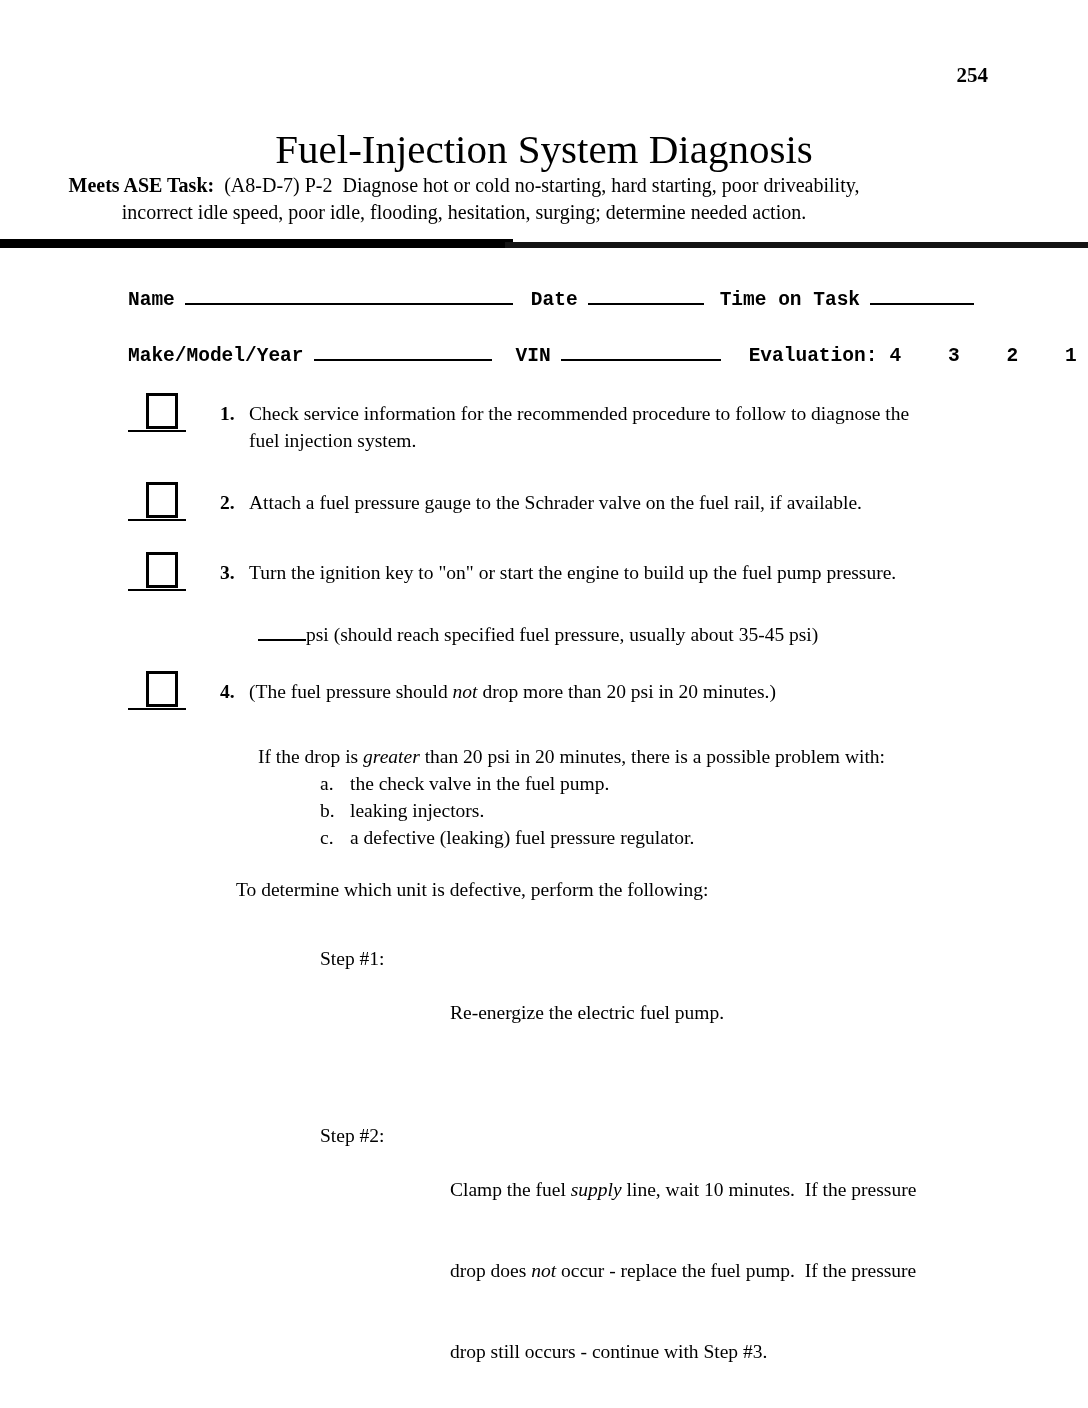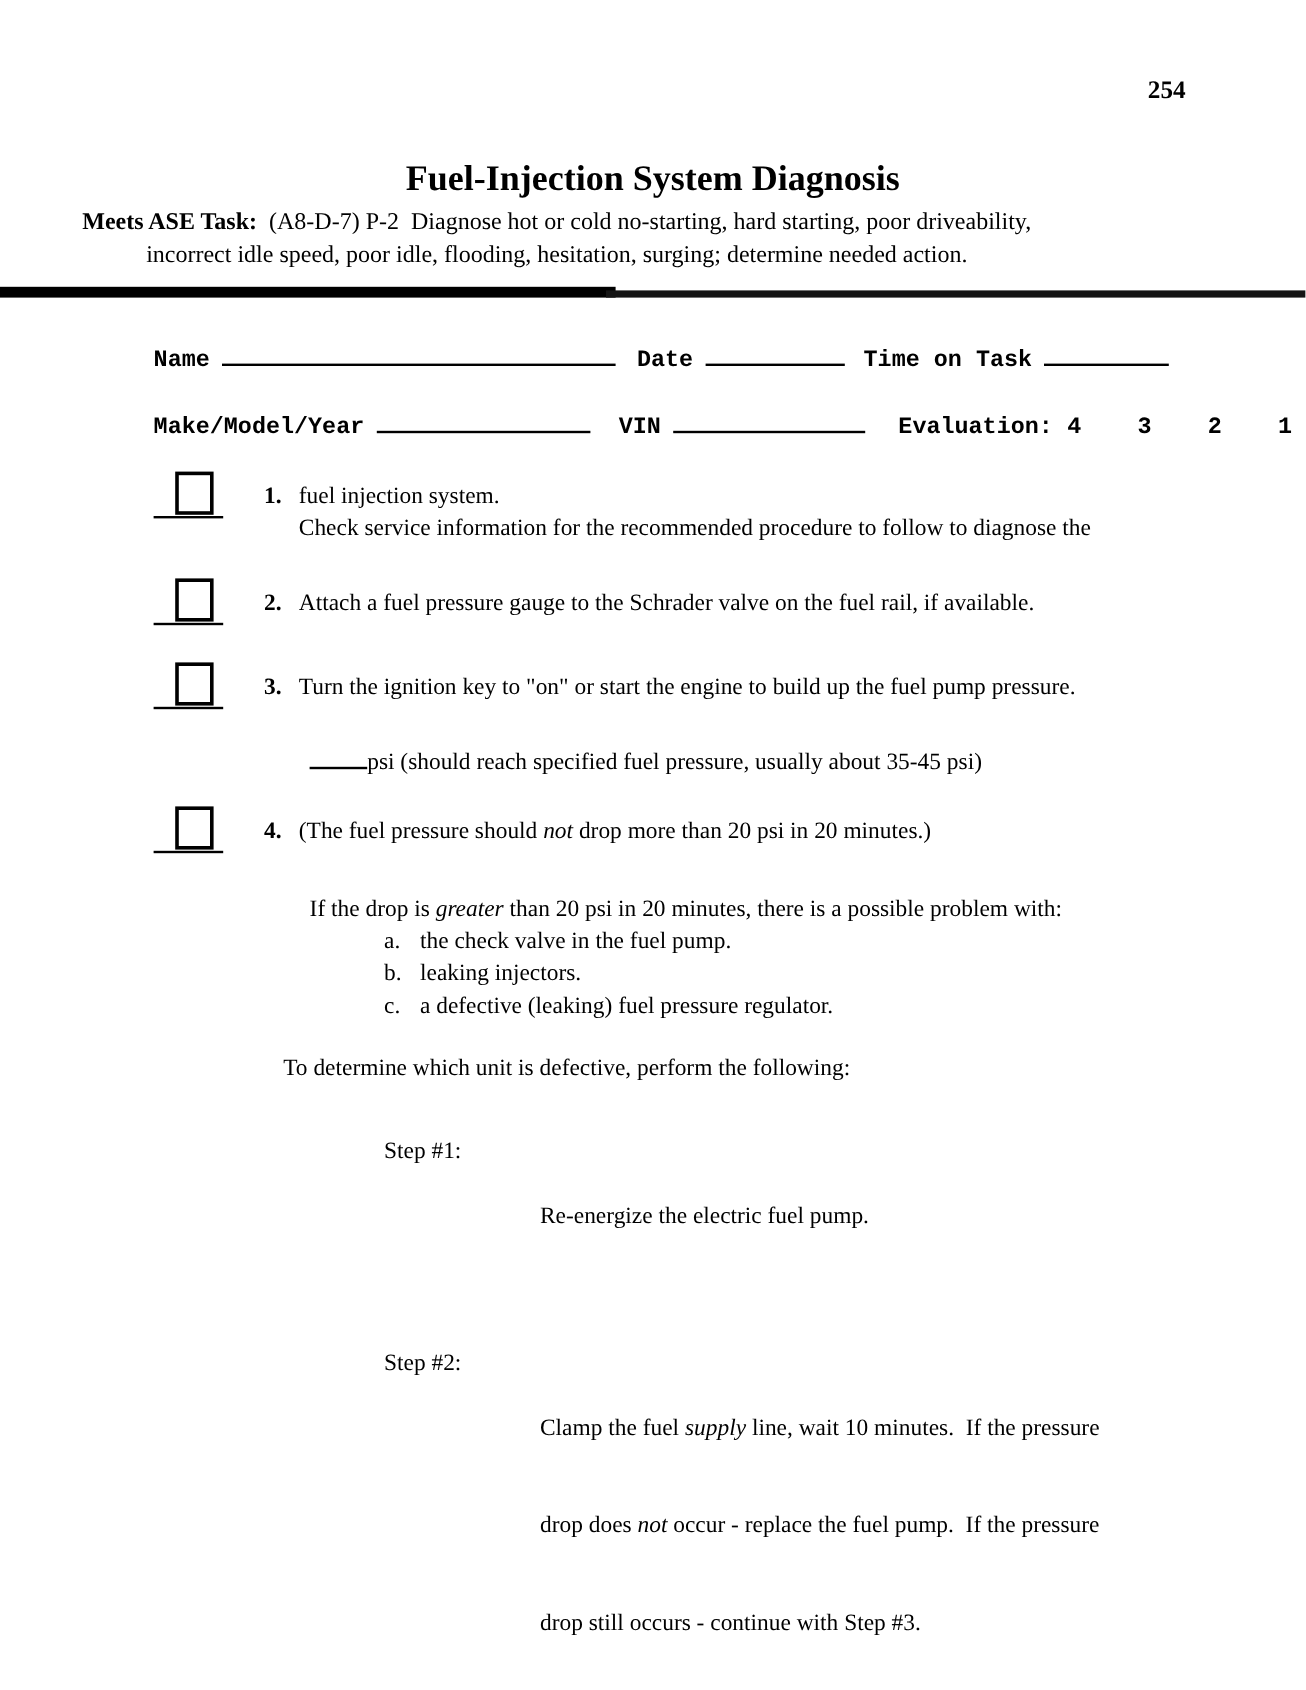--- a/index.html
+++ b/index.html
@@ -4,21 +4,21 @@
 <style>
   html,body{margin:0;padding:0;background:#ffffff;}
   body{width:1088px;height:1408px;position:relative;overflow:hidden;
        font-family:"Liberation Serif", serif;color:#000;font-size:19.5px;line-height:27px;}
   .pre{white-space:pre;}
   .b{font-weight:bold;}
   .it{font-style:italic;}
 
   .page-number{position:absolute;top:62px;right:100px;font-weight:bold;font-size:21px;text-align:right;}
 
-  .title{margin-top:126px;text-align:center;font-weight:bold;font-size:30px;line-height:46px;}
+  .title{margin-top:126px;text-align:center;font-weight:normal;font-size:41px;line-height:46px;}
   .ase{width:928px;text-align:center;font-size:20px;line-height:27px;}
 
   .divider{position:relative;margin-top:13px;height:12px;}
   .div-left{position:absolute;left:0;top:0;width:513px;height:9px;background:#000;}
   .div-right{position:absolute;left:505px;top:3px;width:583px;height:6px;background:#141414;}
 
   .content{padding-left:128px;}
 
   .formrow{display:flex;align-items:baseline;white-space:nowrap;font-family:Liberation Mono, monospace;}
   .row1{margin-top:33px;}
@@ -92,22 +92,22 @@
     <span class="evalnums pre">4    3    2    1</span>
   </div>
 
   <div class="task t1">
     <span class="cbwrap">
         <span class="cbline"></span>
         <span class="cbbox"></span>
       </span>
     <span class="num">1.</span>
     <div class="ttext">
+      <div class="line">Check service information for the recommended procedure to follow to diagnose the</div>
       <div class="line">fuel injection system.</div>
-      <div class="line">Check service information for the recommended procedure to follow to diagnose the</div>
     </div>
   </div>
 
   <div class="task t2">
     <span class="cbwrap">
         <span class="cbline"></span>
         <span class="cbbox"></span>
       </span>
     <span class="num">2.</span>
     <div class="ttext">

